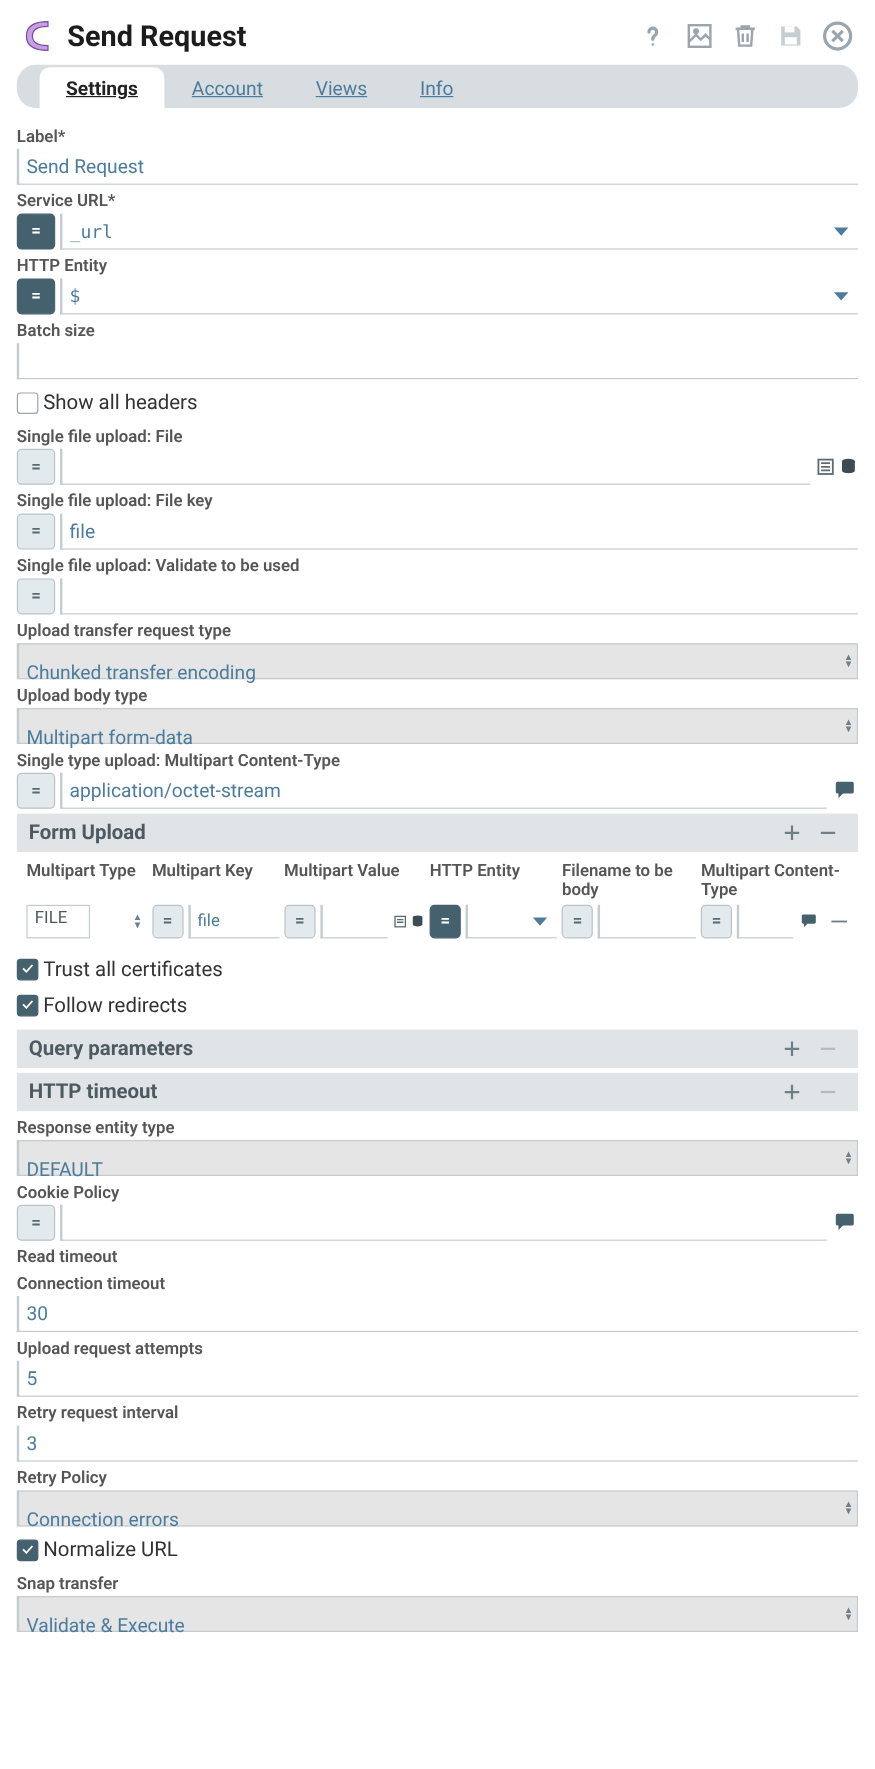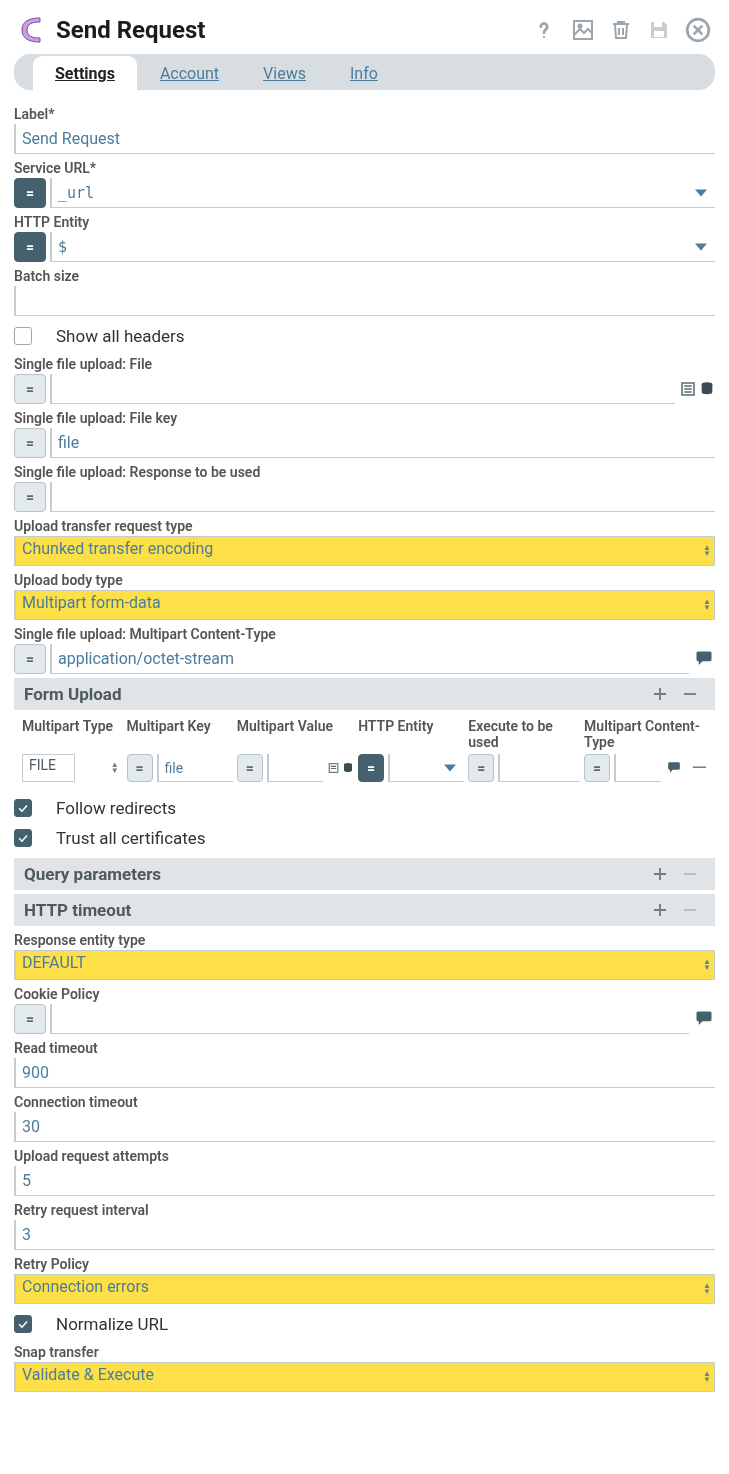--- a/index.html
+++ b/index.html
@@ -16,25 +16,25 @@
   .form { padding-top:10px; }
   .field { margin: 6px 0 2px 0; }
   .lbl { font-size:14px; color:#555; font-weight:600; margin-bottom:2px; display:block;}
   .row { display:flex; align-items:center; gap:4px; }
   .eq-btn { width:32px; height:30px; border:1px solid #b8c2c8; border-radius:4px; background:#e3eaee; display:flex; align-items:center; justify-content:center; color:#5b6b73; font-weight:700; font-size:14px; cursor:pointer; flex-shrink:0;}
   .eq-btn.dark { background:#46616e; color:#fff; border-color:#46616e;}
   .text-input { flex:1; height:30px; border:none; border-bottom:1px solid #c2ccd1; border-left:2px solid #c2ccd1; padding:2px 6px; font-size:16px; color:#4c7c9d; background:#fff; font-family:inherit;}
   .mono { font-family: ui-monospace, SFMono-Regular, Menlo, monospace; font-size:15px; }
   .drop { position:relative; }
   .drop::after { content:''; position:absolute; right:8px; top:50%; transform:translateY(-50%); border-left:6px solid transparent; border-right:6px solid transparent; border-top:7px solid #4c7c9d; pointer-events:none;}
-  .select-input { flex:1; height:30px; border:1px solid #c2ccd1; border-left:2px solid #c2ccd1; padding:2px 24px 2px 6px; font-size:16px; color:#4c7c9d; background:#fde047; position:relative;}
+  .select-input { flex:1; height:30px; border:1px solid #c2ccd1; border-left:2px solid #c2ccd1; padding:14px 24px 2px 6px; font-size:16px; color:#4c7c9d; background:#e5e5e5; position:relative;}
   .spinner { position:absolute; right:4px; top:50%; transform:translateY(-50%); display:flex; flex-direction:column; font-size:8px; color:#6d7f88; pointer-events:none;}
   .spinner span{line-height:6px;}
   .select-wrap { flex:1; position:relative; display:flex;}
-  .chk-row { display:flex; align-items:center; gap:24px; margin:10px 0;}
+  .chk-row { display:flex; align-items:center; gap:4px; margin:10px 0;}
   .chk { width:18px; height:18px; border:1px solid #9aa5ad; border-radius:3px; background:#fff; display:flex; align-items:center; justify-content:center; cursor:pointer;}
   .chk.checked { background:#46616e; border-color:#46616e;}
   .chk.checked::after { content:'✓'; color:#fff; font-size:13px; font-weight:700; line-height:1;}
   .chk-lbl { font-size:17px; color:#333; }
   .section-bar { background:#e1e4e6; padding:6px 10px; display:flex; align-items:center; margin-top:4px;justify-content:flex-end;}
   .section-bar .sec-title { flex:1; font-size:17px; font-weight:700; color:#4d5a62;}
   .section-bar .sec-act { color:#6d7f88; cursor:pointer; padding:0 6px; }
   .cols { display:flex; gap:4px; padding:8px 8px 0 8px;}
   .colh { flex:1; font-size:14px; color:#555; font-weight:600; }
   .row-cells { display:flex; gap:4px; padding:4px 8px 6px 8px; align-items:center;}
@@ -178,21 +178,21 @@
 
     <div class="field">
       <span class="lbl">Single file upload: File key</span>
       <div class="row">
         <div class="eq-btn">=</div>
         <input class="text-input" value="file" style="">
       </div>
     </div>
 
     <div class="field">
-      <span class="lbl">Single file upload: Response to be used</span>
+      <span class="lbl">Single file upload: Validate to be used</span>
       <div class="row">
         <div class="eq-btn">=</div>
         <input class="text-input" value="" style="">
       </div>
     </div>
 
     <div class="field">
       <span class="lbl">Upload transfer request type</span>
       <div class="row">
           <div class="select-wrap">
@@ -212,21 +212,21 @@
             <div class="select-input">Multipart form-data</div>
             <div class="spinner">
               <span>▲</span>
               <span>▼</span>
             </div>
           </div>
         </div>
     </div>
 
     <div class="field">
-      <span class="lbl">Single file upload: Multipart Content-Type</span>
+      <span class="lbl">Single type upload: Multipart Content-Type</span>
       <div class="row">
         <div class="eq-btn">=</div>
         <input class="text-input" value="application/octet-stream" style="">
         <span class="speech">
             <svg width="22" height="18" viewBox="0 0 24 24" fill="#46616e">
               <path d="M2 4c0-1 1-2 2-2h16c1 0 2 1 2 2v9c0 1-1 2-2 2H10l-5 5v-5H4c-1 0-2-1-2-2z"></path>
             </svg>
           </span>
       </div>
     </div>
@@ -242,21 +242,21 @@
           <svg width="18" height="18" viewBox="0 0 24 24" stroke="#6d7f88" stroke-width="2.5">
             <path d="M4 12h16"></path>
           </svg>
         </span>
     </div>
     <div class="cols">
       <span class="colh">Multipart Type</span>
       <span class="colh">Multipart Key</span>
       <span class="colh">Multipart Value</span>
       <span class="colh">HTTP Entity</span>
-      <span class="colh">Execute to be used</span>
+      <span class="colh">Filename to be body</span>
       <span class="colh">Multipart Content-Type</span>
     </div>
     <div class="row-cells">
       <div class="cell">
           <div class="select-wrap">
             <div class="mini-sel">FILE</div>
             <div class="spinner">
               <span>▲</span>
               <span>▼</span>
             </div>
@@ -301,25 +301,25 @@
             <svg width="18" height="14" viewBox="0 0 24 24" fill="#46616e">
               <path d="M2 4c0-1 1-2 2-2h16c1 0 2 1 2 2v9c0 1-1 2-2 2H10l-5 5v-5H4c-1 0-2-1-2-2z"></path>
             </svg>
           </span>
         <span class="minus-end">—</span>
       </div>
     </div>
 
     <div class="chk-row">
       <div class="chk checked"></div>
-      <span class="chk-lbl">Follow redirects</span>
+      <span class="chk-lbl">Trust all certificates</span>
     </div>
     <div class="chk-row">
       <div class="chk checked"></div>
-      <span class="chk-lbl">Trust all certificates</span>
+      <span class="chk-lbl">Follow redirects</span>
     </div>
 
     <div class="section-bar">
       <span class="sec-title">Query parameters</span>
       <span class="sec-act">
           <svg width="18" height="18" viewBox="0 0 24 24" stroke="#6d7f88" stroke-width="2.5">
             <path d="M12 4v16M4 12h16"></path>
           </svg>
         </span>
       <span class="sec-act" style="opacity:.4">
@@ -364,23 +364,20 @@
         <span class="speech">
             <svg width="22" height="18" viewBox="0 0 24 24" fill="#46616e">
               <path d="M2 4c0-1 1-2 2-2h16c1 0 2 1 2 2v9c0 1-1 2-2 2H10l-5 5v-5H4c-1 0-2-1-2-2z"></path>
             </svg>
           </span>
       </div>
     </div>
 
     <div class="field">
       <span class="lbl">Read timeout</span>
-      <div class="row">
-          <input class="text-input" value="900" style="">
-        </div>
     </div>
 
     <div class="field">
       <span class="lbl">Connection timeout</span>
       <div class="row">
           <input class="text-input" value="30" style="">
         </div>
     </div>
 
     <div class="field">

